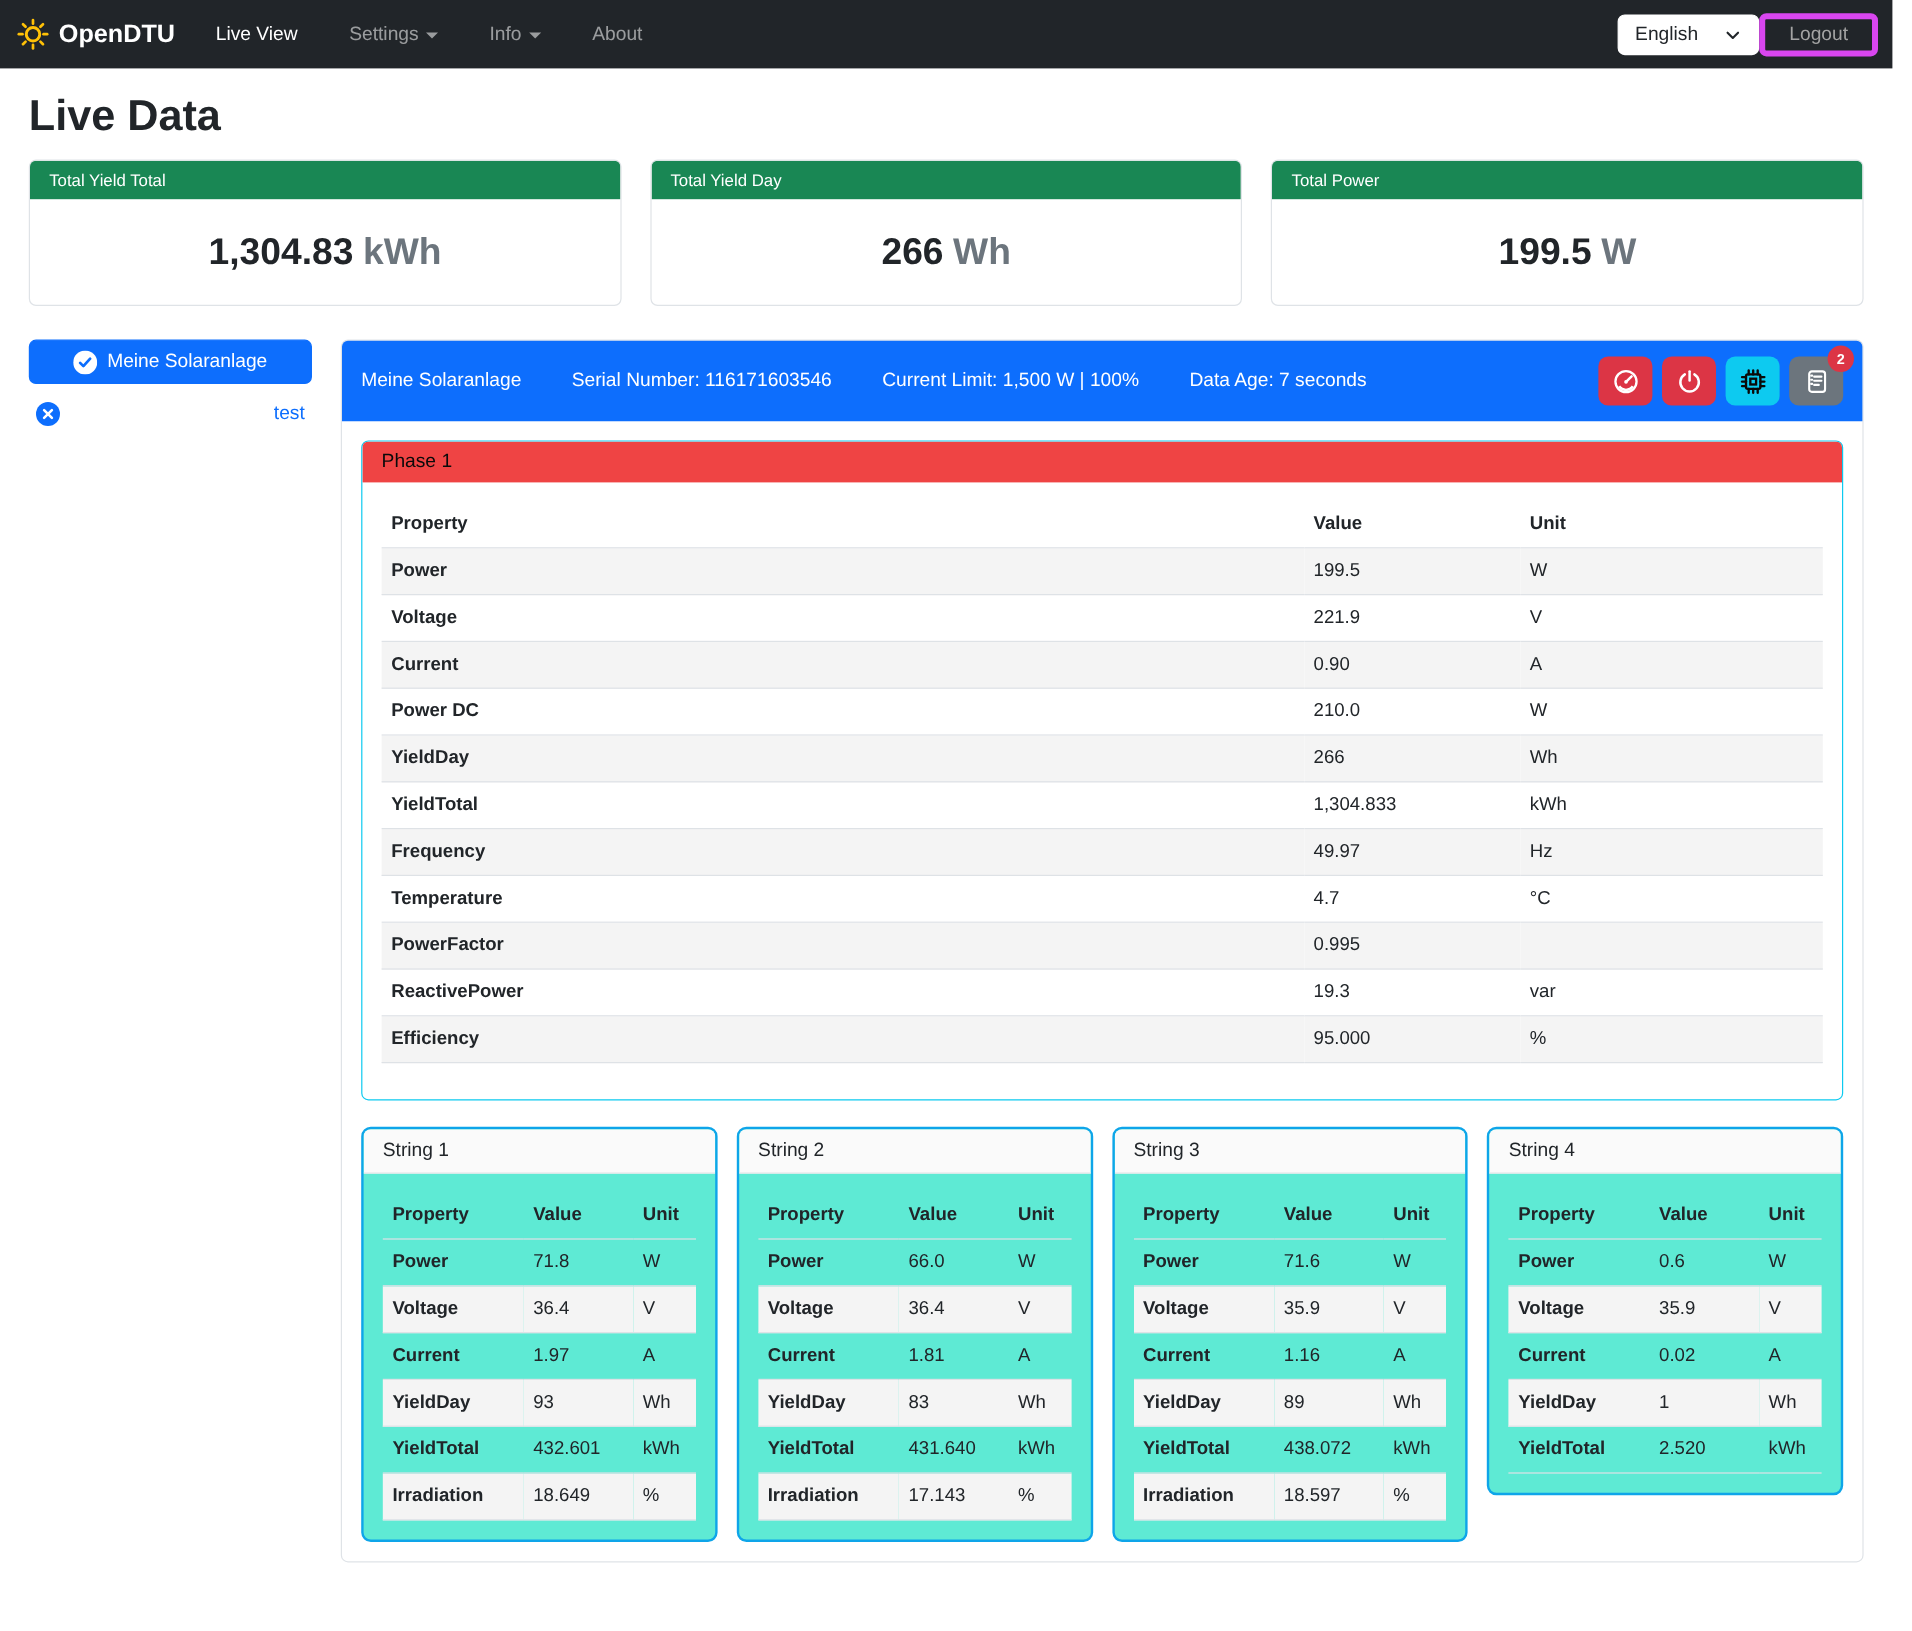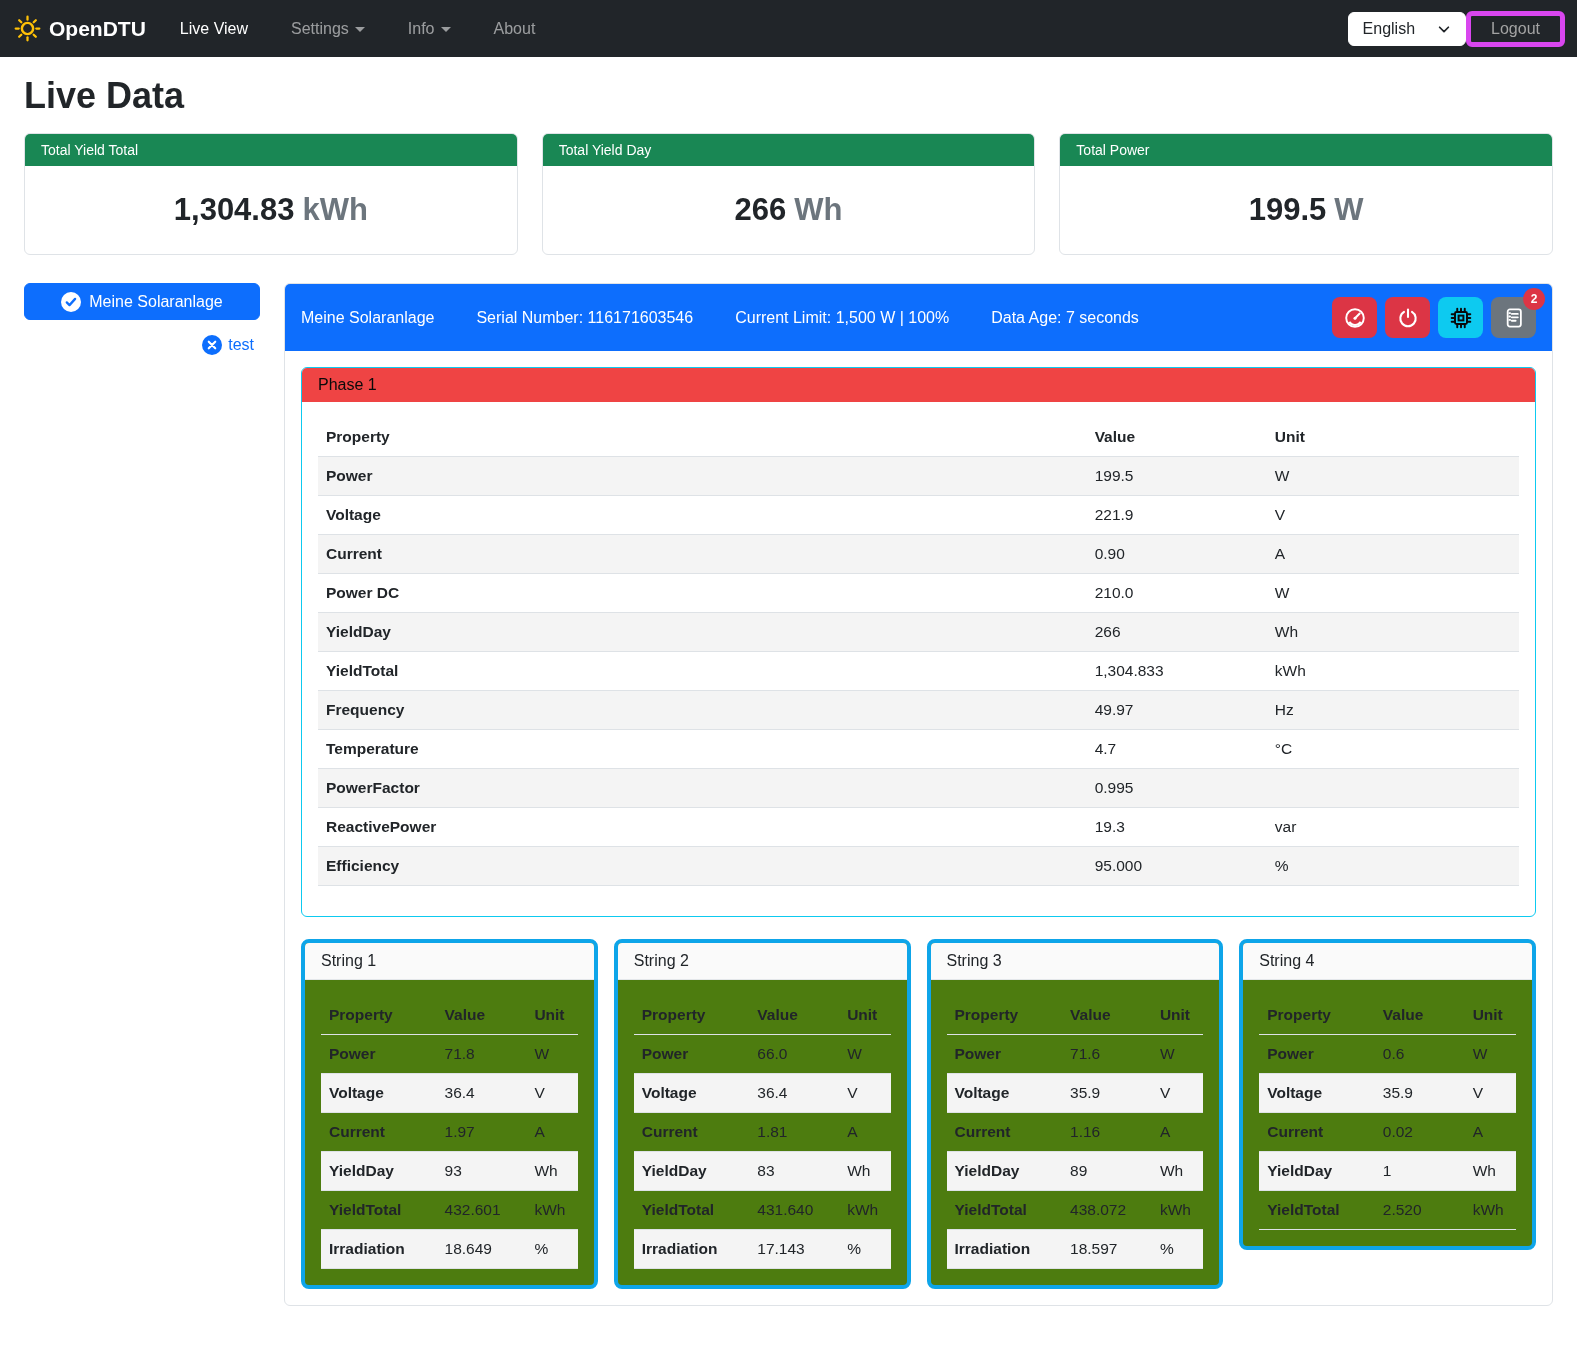--- a/index.html
+++ b/index.html
@@ -40,21 +40,21 @@
   .sum-card-body { padding:26px 16px; text-align:center; font-size:31px;
     font-weight:600; }
   .sum-card-body .unit { color:#6c757d; font-weight:600; margin-left:8px; }
 
   .content-row { display:flex; gap:24px; align-items:flex-start; padding-bottom:18px; }
   .sidebar { width:236px; flex:0 0 236px; }
   .inv-btn { width:100%; display:flex; align-items:center; justify-content:center;
     gap:8px; background:#0d6efd; color:#fff; border:1px solid #0d6efd;
     border-radius:6px; height:37px; font-size:16px; cursor:pointer;
     font-family:inherit; }
-  .inv-link { margin-top:14px; display:flex; align-items:center; justify-content:flex-end;
+  .inv-link { margin-top:14px; display:flex; align-items:center; justify-content:space-between;
     gap:6px; color:#0d6efd; font-size:16px; cursor:pointer; background:none;
     border:none; width:100%; font-family:inherit; }
 
   
   .inverter-card { flex:1; border:1px solid #dfe3e7; border-radius:6px;
     background:#fff; }
   .inverter-header { background:#0d6efd; color:#fff; border-radius:5px 5px 0 0;
     display:flex; align-items:center; gap:42px; padding:13px 16px; font-size:16px; }
   .inv-toolbar { margin-left:auto; display:flex; gap:8px; }
   .tb-btn { width:45px; height:41px; border:none; border-radius:8px; cursor:pointer;
@@ -83,22 +83,22 @@
   th.v, td.v { text-align:right; }
   table.data-table { margin-bottom:14px; }
 
   .phase-table th:nth-child(1){ width:64%; }
   .phase-table th:nth-child(2){ width:15%; }
   .phase-table th:nth-child(3){ width:21%; }
   .phase-table.stripe-odd tbody tr:nth-child(odd){ background:#f4f4f4; }
 
   
   .strings-row { display:flex; gap:16px; align-items:flex-start; }
-  .string-card { flex:1; border:4px solid #0ea5e9; border-radius:8px;
-    background:#4d7c0f; overflow:hidden; }
+  .string-card { flex:1; border:2px solid #0ea5e9; border-radius:8px;
+    background:#5eead4; overflow:hidden; }
   .string-card-header { background:#fafafa; border-bottom:1px solid #e4e7ea;
     padding:9px 16px; font-size:16px; color:#212529; }
   .string-card-body { padding:16px 16px 2px; }
   .string-table th:nth-child(1){ width:45%; }
   .string-table th:nth-child(2){ width:35%; }
   .string-table th:nth-child(3){ width:20%; }
   .string-table.stripe-even tbody tr:nth-child(even){ background:#f4f4f4; }
 
   svg { display:block; }
 </style>

